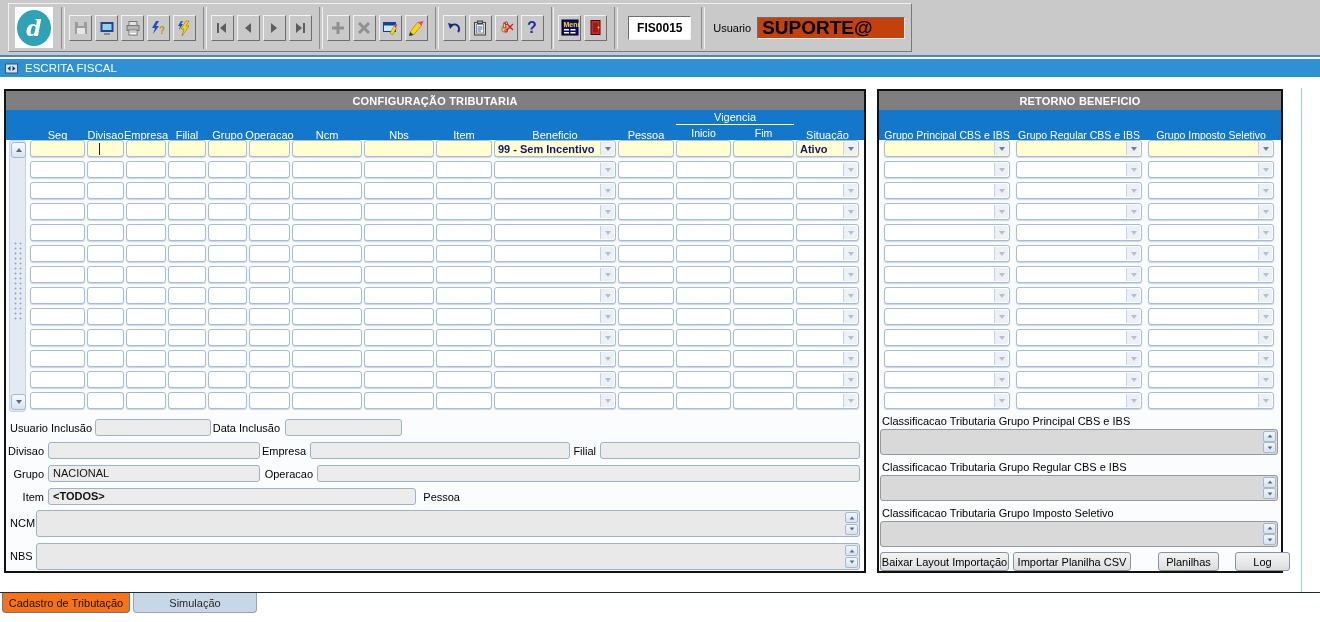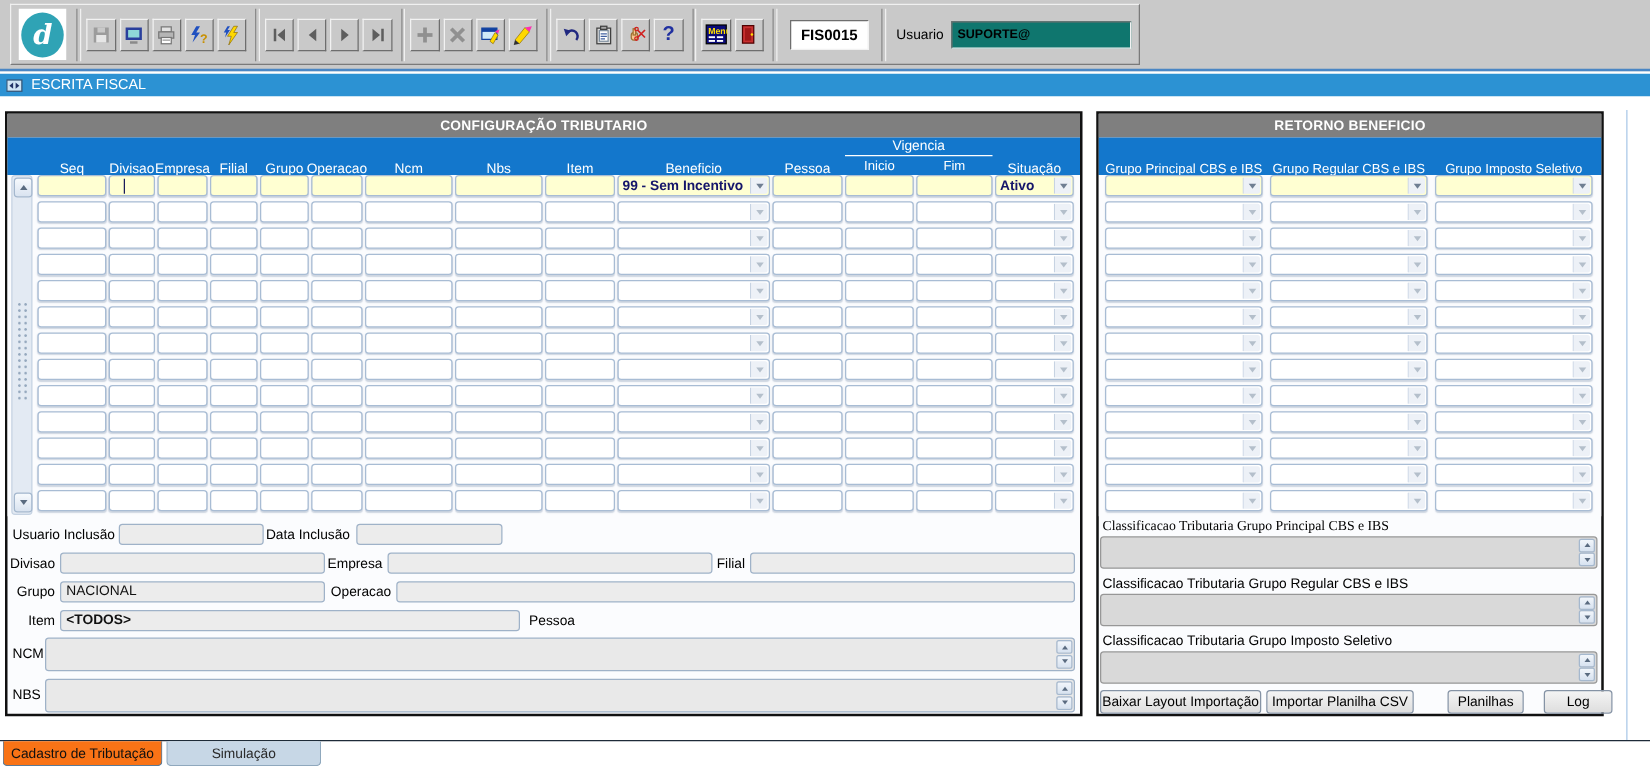--- a/index.html
+++ b/index.html
@@ -16,22 +16,22 @@
   .logo-circle span{color:#fff;font-family:"DejaVu Serif",serif;font-style:italic;font-weight:bold;font-size:22px;line-height:1;}
   .tb-sep{width:2px;height:42px;border-left:1px solid #8A8A8A;border-right:1px solid #F0F0F0;margin:0 4px;}
   .tb-btn{width:24px;height:26px;background:#C9C9C9;border:1px solid;padding:0;
           border-color:#F2F2F2 #6E6E6E #6E6E6E #F2F2F2;display:flex;align-items:center;justify-content:center;
           margin-right:3px;cursor:pointer;}
   .tb-btn svg{display:block;}
   .qmark{color:#2030A0;font-weight:bold;font-size:16px;line-height:1;}
   .code-box{width:64px;height:22px;background:#FFFFFF;border:1px solid;border-color:#6E6E6E #F2F2F2 #F2F2F2 #6E6E6E;
             font-weight:bold;font-size:12px;color:#000;display:flex;align-items:center;justify-content:center;margin:0 6px;}
   .user-label{font-size:11px;color:#000;margin:0 6px 0 4px;}
-  .user-input{width:138px;height:20px;background:#0f766e;border:1px solid;border-color:#6E6E6E #F2F2F2 #F2F2F2 #6E6E6E;
-              font-family:"Liberation Sans",sans-serif;font-weight:bold;font-size:10px;padding:0 4px;}
+  .user-input{width:138px;height:20px;background:#c2410c;border:1px solid;border-color:#6E6E6E #F2F2F2 #F2F2F2 #6E6E6E;
+              font-family:"Liberation Sans",sans-serif;font-weight:bold;font-size:19px;padding:0 4px;}
   
   .titlebar{position:absolute;left:0;top:59px;width:1320px;height:18px;background:#2C92D3;color:#FFFFFF;
             font-size:11.5px;display:flex;align-items:center;padding-left:5px;box-sizing:border-box;}
   .tb-icon{margin-right:6px;display:flex;}
   
   .panel{position:absolute;top:89px;height:484px;border:2px solid #111;background:#FBFCFE;box-sizing:border-box;}
   .panel-left{left:4px;width:862px;}
   .panel-right{left:877px;width:406px;}
   .ptitle{height:19px;background:#7F7F7F;color:#FFFFFF;font-weight:bold;font-size:11px;
           display:flex;align-items:center;justify-content:center;letter-spacing:.2px;}
@@ -256,21 +256,21 @@
       <svg width="14" height="11">
           <rect x="0.5" y="1" width="12" height="9" fill="#CFE4F4" stroke="#335577"></rect>
           <polygon points="5.5,3 5.5,8 2.5,5.5" fill="#223366"></polygon>
           <polygon points="7.5,3 7.5,8 10.5,5.5" fill="#223366"></polygon>
         </svg>
     </span>
     <span>ESCRITA FISCAL</span>
   </div>
 
   <div class="panel panel-left">
-    <div class="ptitle">CONFIGURAÇÃO TRIBUTARIO</div>
+    <div class="ptitle">CONFIGURAÇÃO TRIBUTARIA</div>
     <div class="grid-header gh-left" id="cfg-header">
         <div class="hcol" style="width: 55px; margin-right: 2px;">Seq</div>
         <div class="hcol" style="width: 37px; margin-right: 2px;">Divisao</div>
         <div class="hcol" style="width: 40px; margin-right: 2px;">Empresa</div>
         <div class="hcol" style="width: 38px; margin-right: 2px;">Filial</div>
         <div class="hcol" style="width: 39px; margin-right: 2px;">Grupo</div>
         <div class="hcol" style="width: 41px; margin-right: 2px;">Operacao</div>
         <div class="hcol" style="width: 70px; margin-right: 2px;">Ncm</div>
         <div class="hcol" style="width: 70px; margin-right: 2px;">Nbs</div>
         <div class="hcol" style="width: 56px; margin-right: 2px;">Item</div>
@@ -886,21 +886,21 @@
             </div>
             <div class="cell" style="width: 126px; margin-right: 6px;">
               <span class="arrow">
                 <span class="tri"></span>
               </span>
             </div>
           </div>
         </div>
     </div>
 
-    <div class="clabel" style="left:3px;top:324px;font-family:Liberation Serif, serif;">Classificacao Tributaria Grupo Principal CBS e IBS</div>
+    <div class="clabel" style="left:3px;top:324px;">Classificacao Tributaria Grupo Principal CBS e IBS</div>
     <div class="ta gray" style="left:1px;top:338px;width:398px;height:26px;">
       <div class="spin">
         <div class="sp-b">
             <span class="tri-up"></span>
           </div>
         <div class="sp-b">
             <span class="tri-down"></span>
           </div>
       </div>
     </div>

